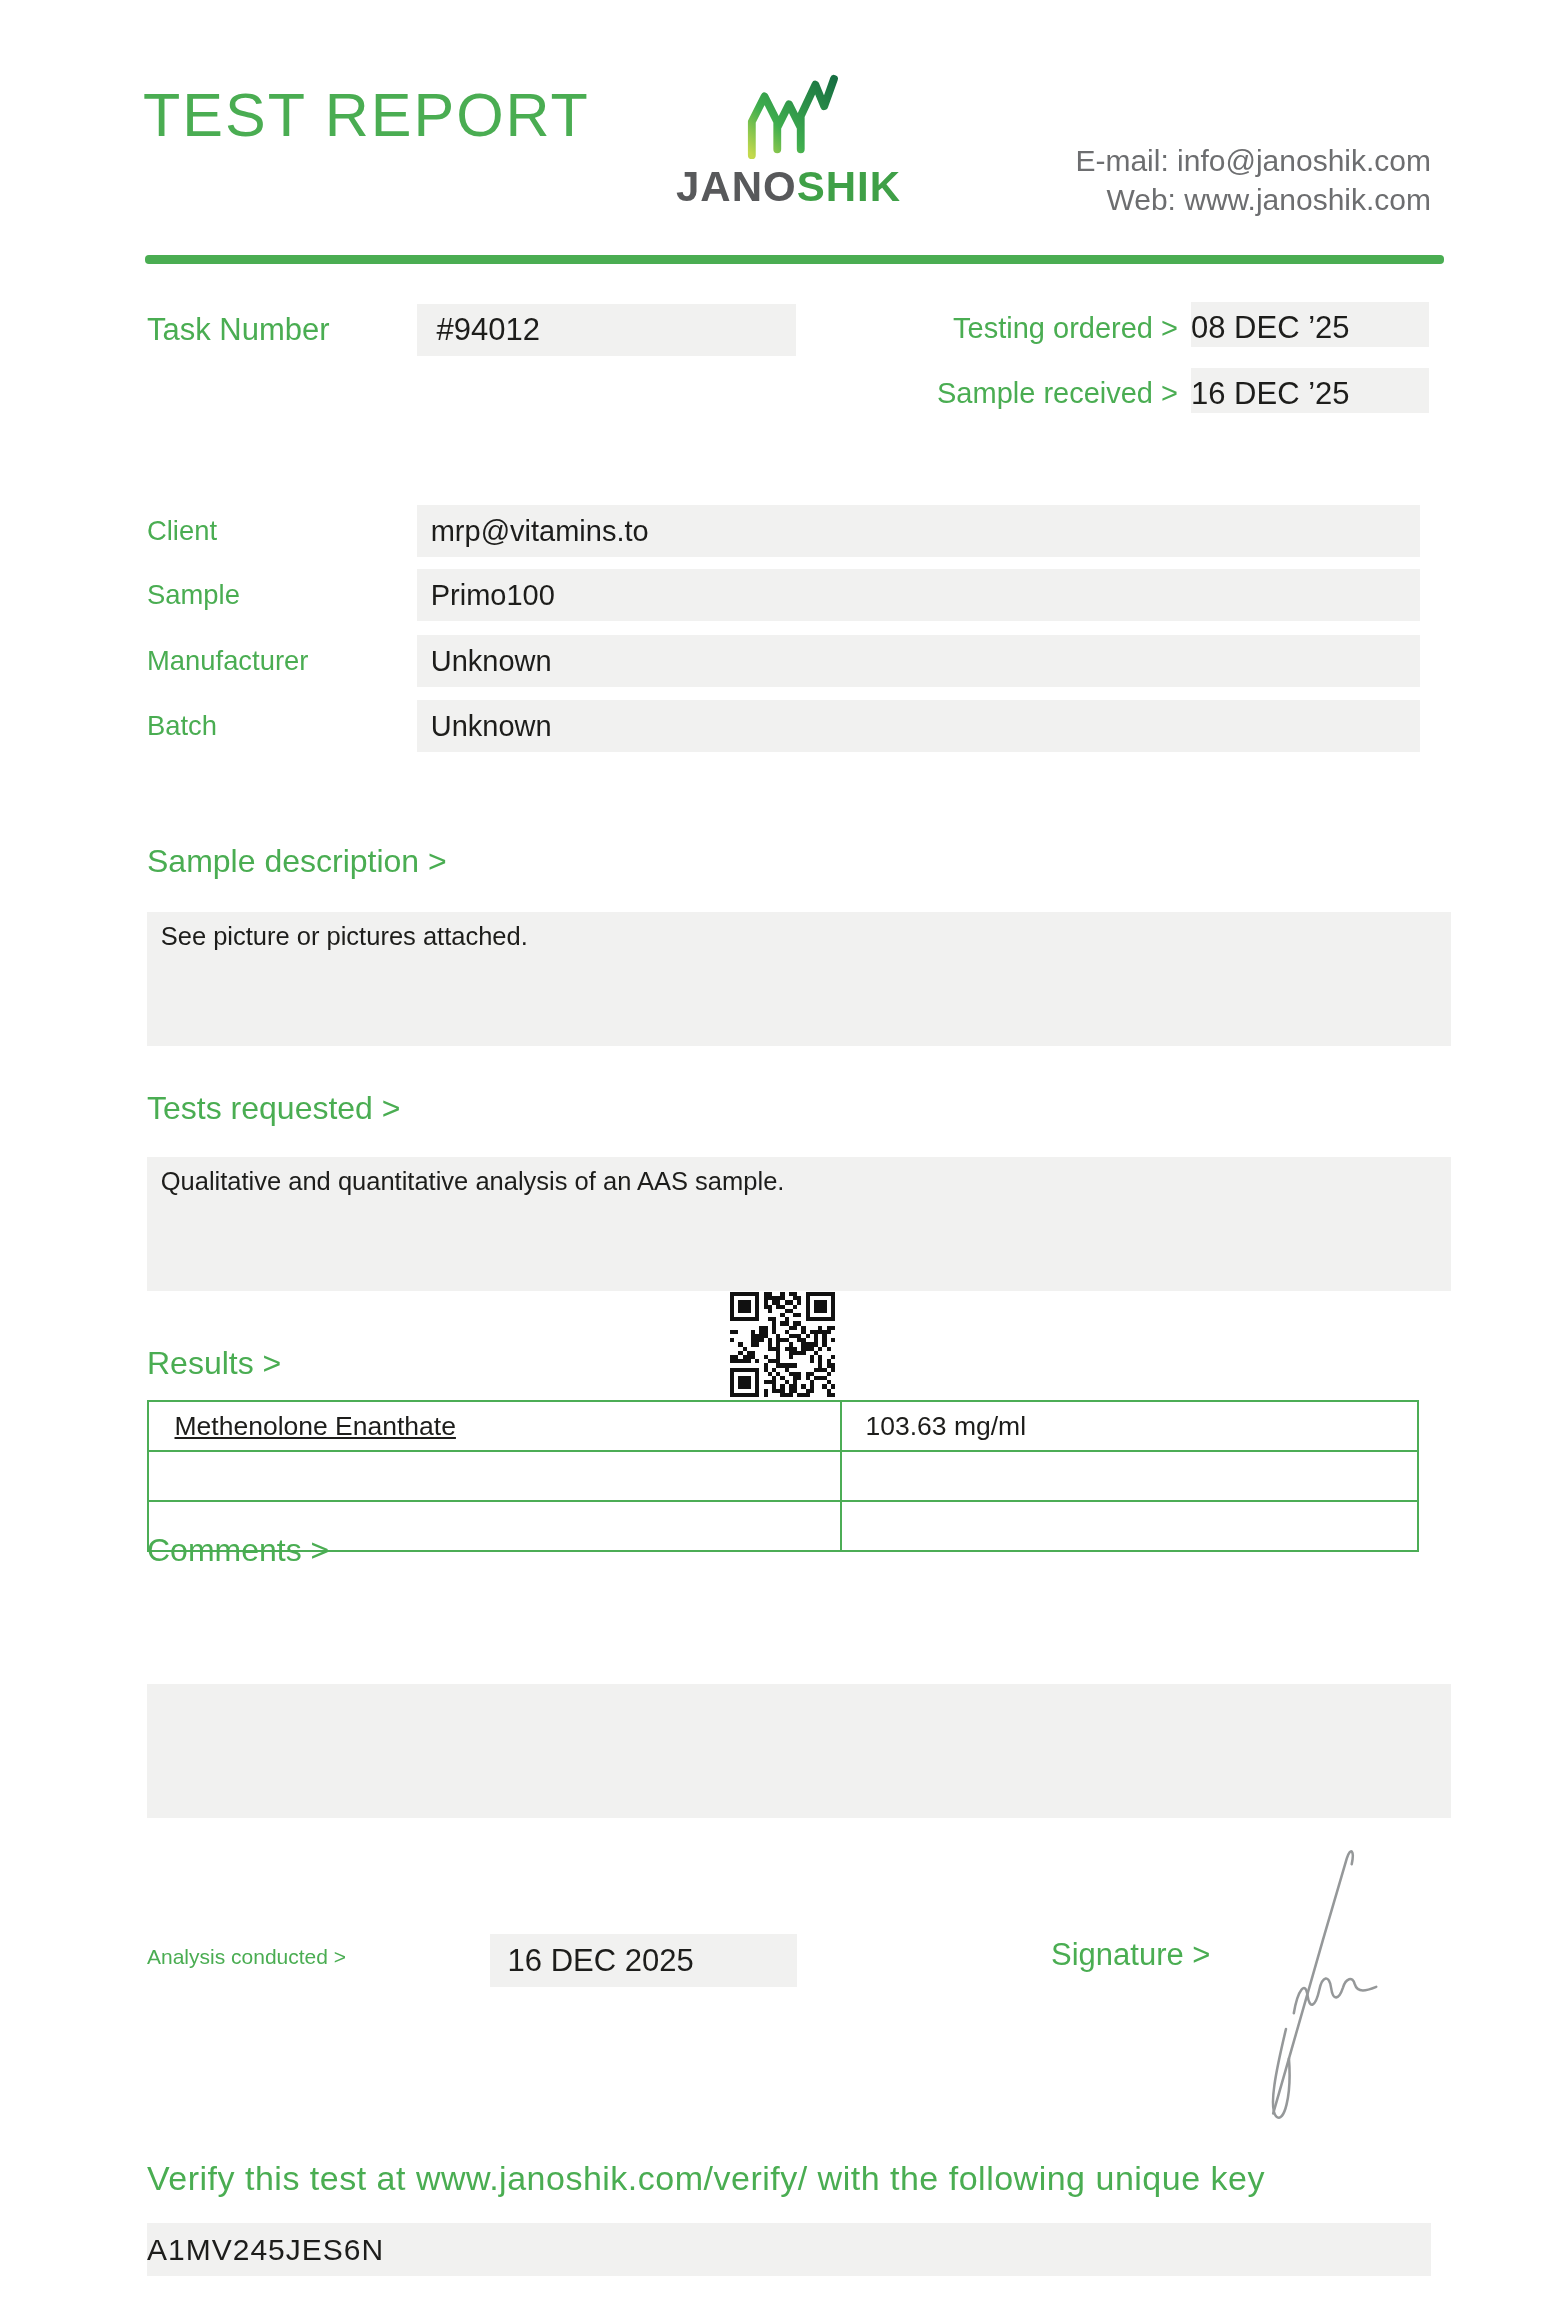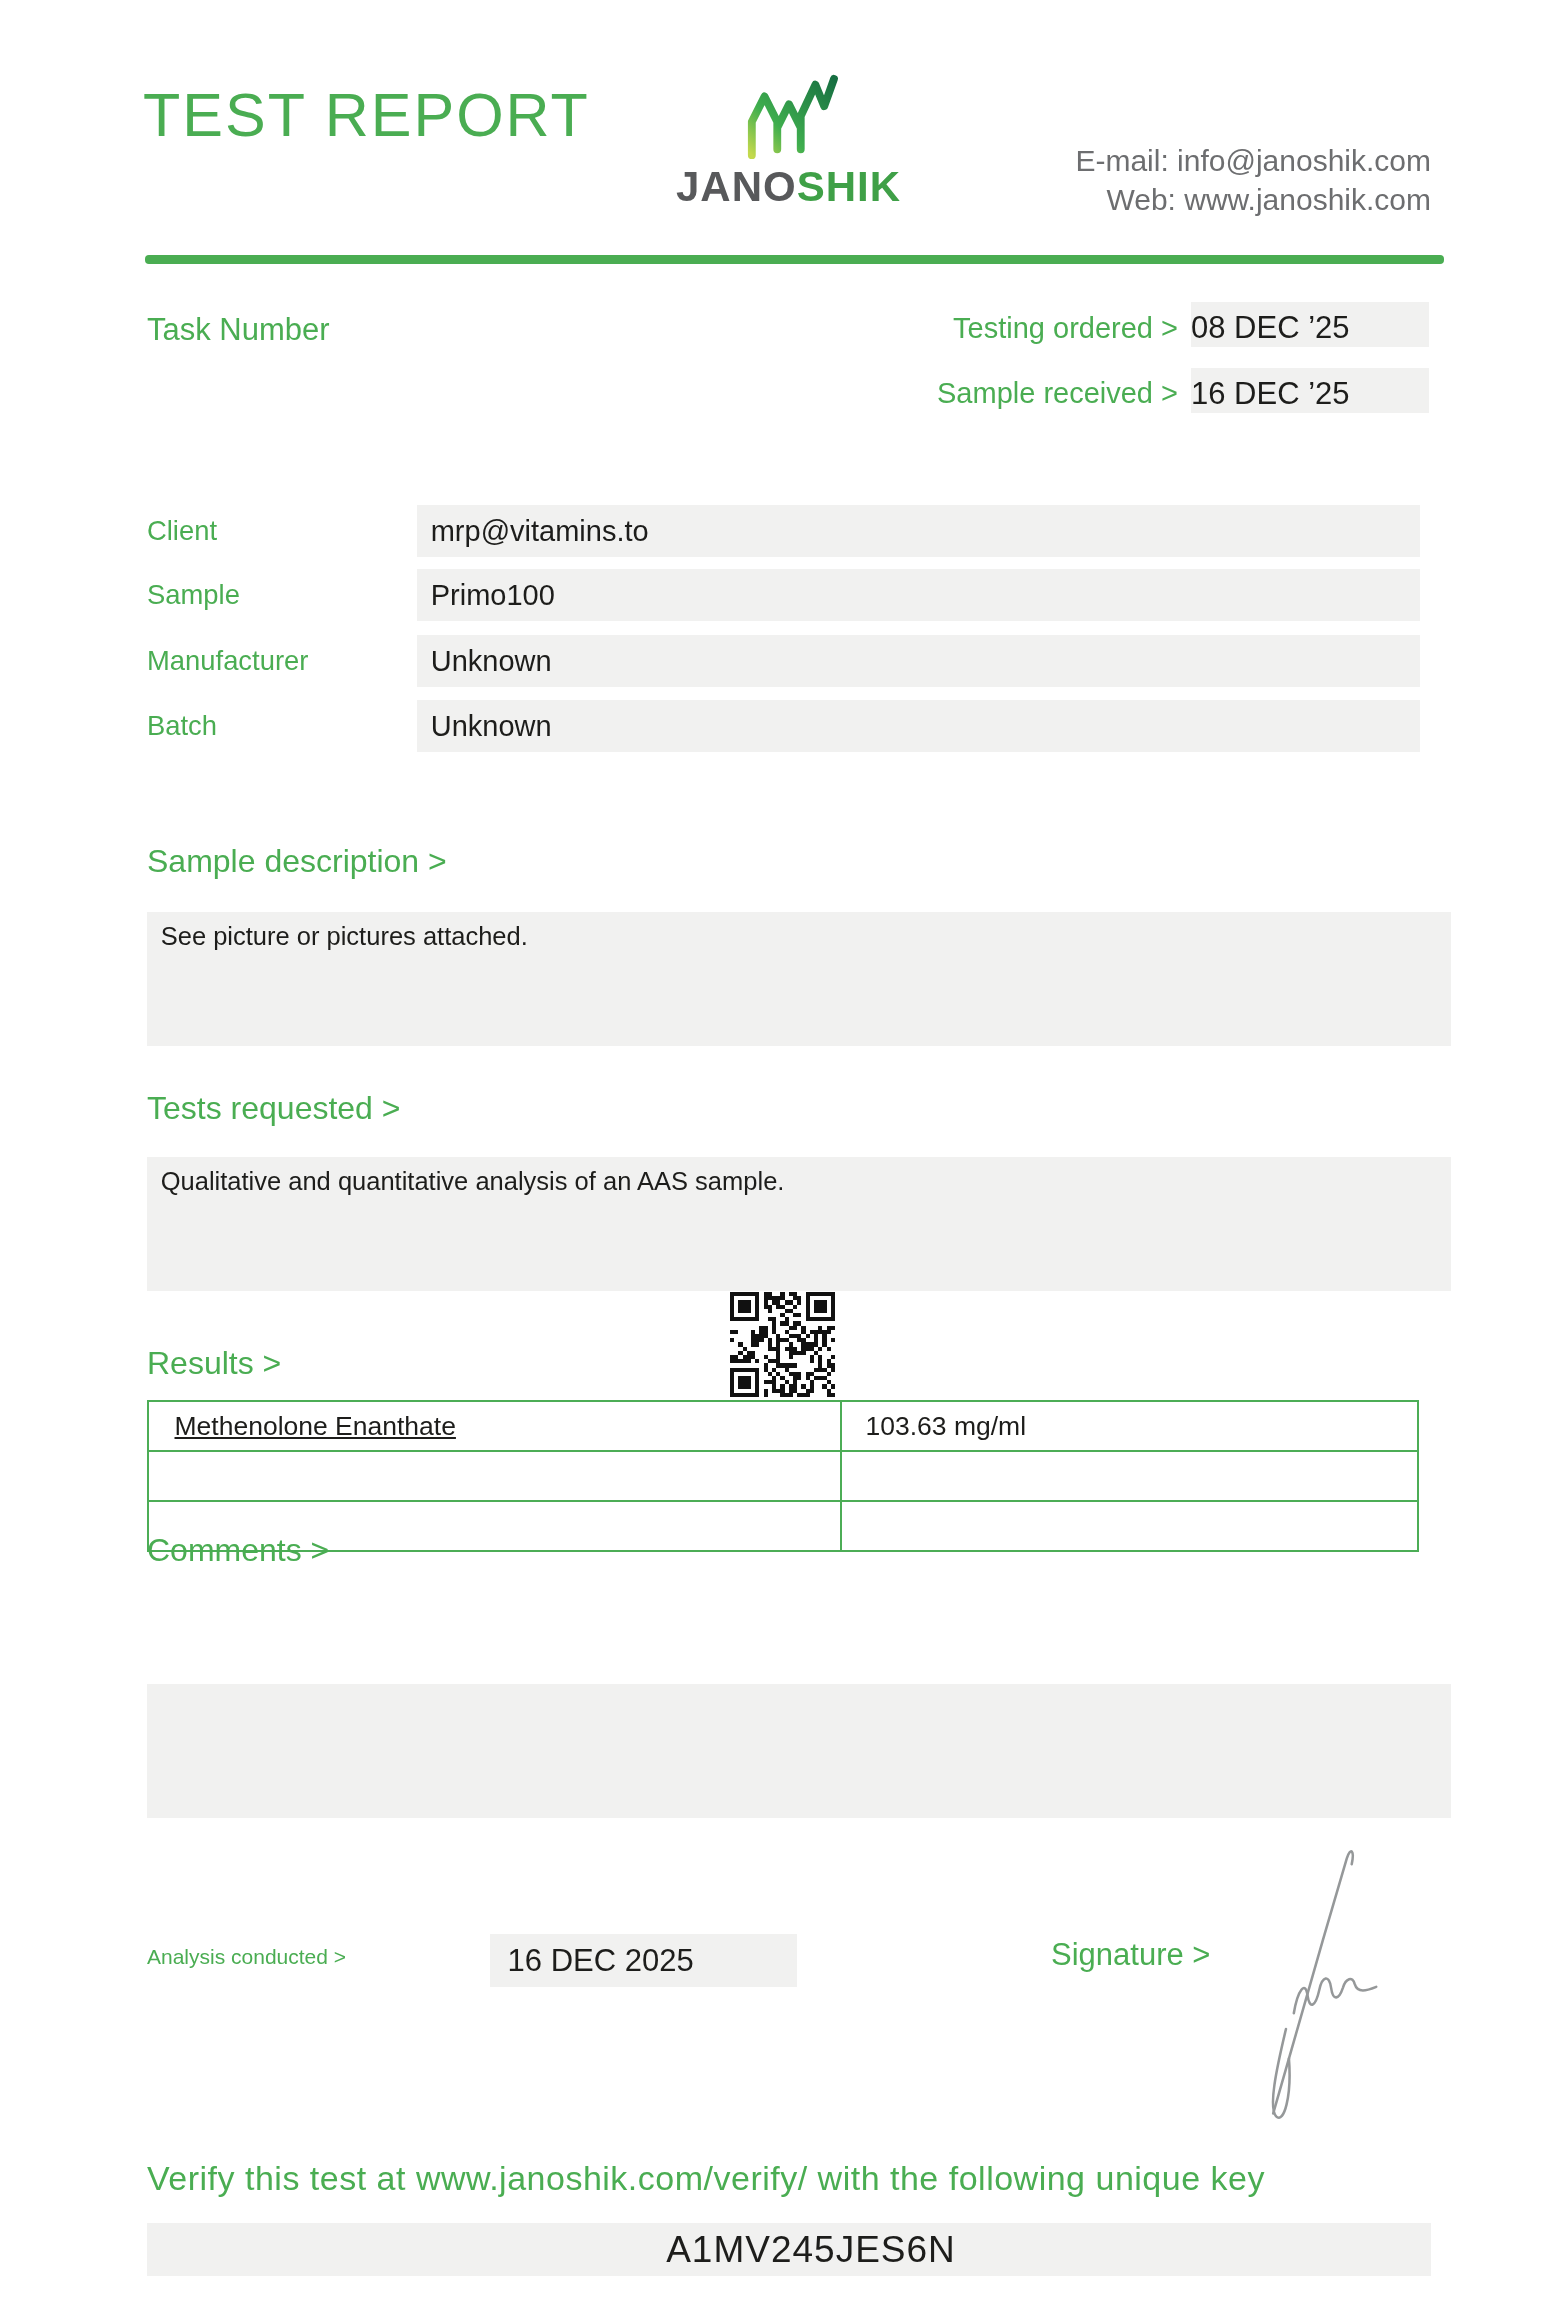--- a/index.html
+++ b/index.html
@@ -53,21 +53,21 @@
   table.results td.c1{width:693px;padding-left:25.5px;text-decoration:underline;}
   table.results td.c2{padding-left:23.5px;}
 
   .analysis-label{position:absolute;left:147px;top:1945px;font-size:21px;}
   .analysis-box{left:490px;top:1934px;width:307px;height:53px;font-size:31px;line-height:53px;padding-left:17.6px;}
 
   .sig-label{position:absolute;left:1051px;top:1937px;font-size:31px;}
   .sig{position:absolute;left:1227px;top:1821px;}
 
   .verify-text{position:absolute;left:147px;top:2159px;font-size:34px;letter-spacing:0.5px;color:var(--green);white-space:nowrap;}
-  .key-box{left:147px;top:2223px;width:1284px;height:53px;font-size:37px;line-height:53px;text-align:center;letter-spacing:1px;padding-left:44px;}
+  .key-box{left:147px;top:2223px;width:1284px;height:53px;font-size:30px;line-height:53px;letter-spacing:1px;}
 </style>
 </head>
 <body>
 
 <div class="page">
 
   <div class="title">TEST REPORT</div>
 
   <div class="logo">
     <svg class="mark" width="98" height="90" viewBox="0 0 100 92">
@@ -86,20 +86,21 @@
   </div>
 
   <div class="contact">
     <div>E-mail: info@janoshik.com</div>
     <div>Web: www.janoshik.com</div>
   </div>
 
   <div class="rule"></div>
 
   <div class="task-label lbl">Task Number</div>
+  <div class="valbox task-box">#94012</div>
 
   <div class="date-label lbl r1">Testing ordered  &gt;</div>
   <div class="valbox date-box r1">08 DEC ’25</div>
   <div class="date-label lbl r2">Sample received &gt;</div>
   <div class="valbox date-box r2">16 DEC ’25</div>
 
   <div class="info-row">
     <div class="info-label lbl" style="top:505px">Client</div>
     <div class="valbox info-box" style="top:505px">mrp@vitamins.to</div>
   </div>

